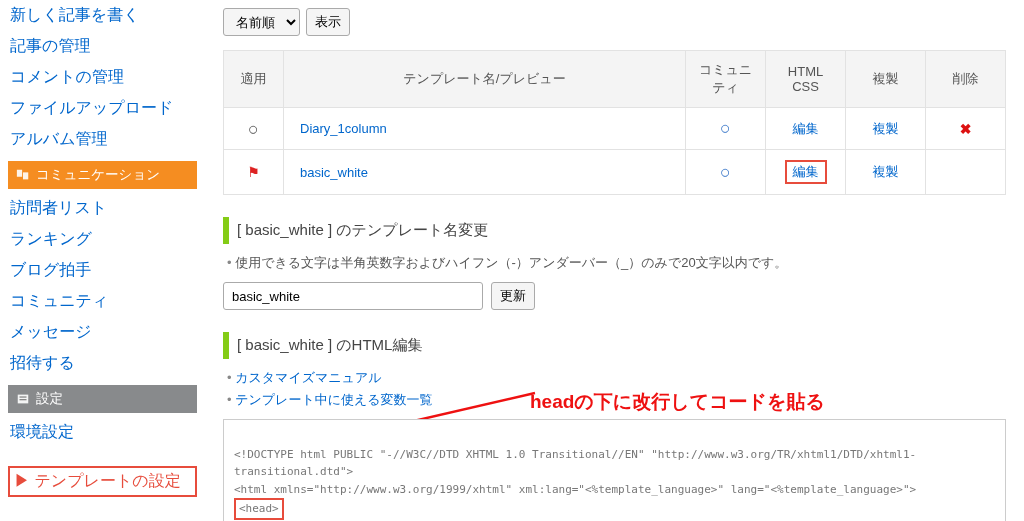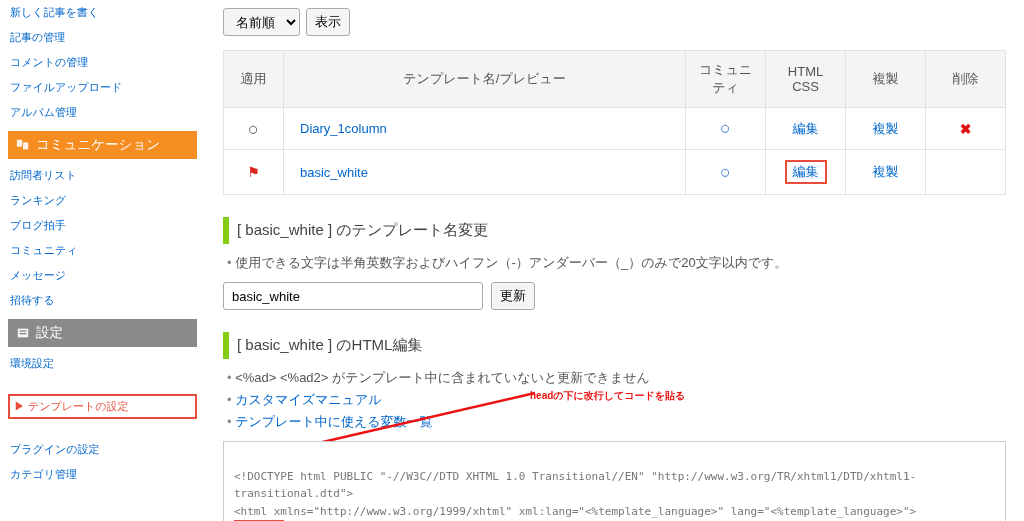--- a/index.html
+++ b/index.html
@@ -1,20 +1,20 @@
 <!DOCTYPE html>
 <html><head>
   <meta charset="utf-8">
   <style>
     * { box-sizing: border-box; margin: 0; padding: 0; }
     body { font-family: "Hiragino Kaku Gothic ProN", "Meiryo", sans-serif; font-size: 13px; color: #333; background: #fff; }
     .layout { display: flex; }
     .sidebar { width: 205px; padding: 0 8px 8px 8px; flex-shrink: 0; }
     .main { flex: 1; padding: 8px 18px 0 18px; position: relative; }
-    .side-link { display: block; padding: 5px 2px; color: #0066cc; text-decoration: none; font-size: 11px; }
+    .side-link { display: block; padding: 5px 2px; color: #0066cc; text-decoration: none; font-size: 16px; }
     .side-header { background: #f58d21; color: #fff; padding: 5px 8px; margin: 6px 0 4px 0; font-size: 13.5px; display: flex; align-items: center; gap: 6px; }
     .side-header.gray { background: #888a8c; }
     .side-icon { display: inline-block; width: 14px; height: 14px; }
     .side-link.highlighted { border: 2px solid #e74c3c; color: #e74c3c; padding: 3px 4px; margin: 18px 0; background:#fff; }
     .top-controls { display: flex; gap: 6px; margin-bottom: 14px; }
     select, button, input[type=text] { font-size: 13px; padding: 4px 8px; border: 1px solid #aaa; background: #f5f5f5; border-radius: 3px; }
     input[type=text] { background: #fff; }
     table.tpl { width: 100%; border-collapse: collapse; border: 1px solid #ddd; }
     table.tpl th, table.tpl td { border: 1px solid #e2e2e2; padding: 10px 8px; text-align: center; font-size: 13px; }
     table.tpl th { background: #f4f4f4; color: #555; font-weight: normal; }
@@ -25,21 +25,21 @@
     .flag-red { color: #d22; font-size: 14px; }
     .x-red { color: #d11; font-weight: bold; font-size: 14px; }
     .edit-box { border: 2px solid #e74c3c; padding: 1px 6px; display: inline-block; }
     .section-title { border-left: 6px solid #84cc16; padding: 4px 8px; margin: 22px 0 10px 0; font-size: 15px; color: #444; }
     .bullet-line { color: #555; font-size: 13px; margin: 4px 0 4px 4px; }
     .bullet-line::before { content: "• "; color: #888; }
     .rename-row { display: flex; gap: 8px; margin-top: 10px; }
     .rename-row input { width: 260px; }
     .code-box { border: 1px solid #ccc; background: #fff; padding: 8px 10px; font-family: "Consolas","Monaco",monospace; font-size: 11px; color: #777; line-height: 1.6; margin-top: 10px; white-space: pre-wrap; position: relative; }
     .code-box .head-mark { border: 2px solid #e74c3c; padding: 0 3px; display: inline-block; }
-    .annotate { position: absolute; color: #e11; font-weight: bold; font-size: 10px; pointer-events: none; }
+    .annotate { position: absolute; color: #e11; font-weight: bold; font-size: 19px; pointer-events: none; }
     .arrow-svg { position: absolute; pointer-events: none; }
   </style>
 </head>
 <body>
 
 <div class="layout">
   <div class="sidebar">
     <a class="side-link">新しく記事を書く</a>
     <a class="side-link">記事の管理</a>
     <a class="side-link">コメントの管理</a>
@@ -123,21 +123,20 @@
     </div>
     <div class="bullet-line">使用できる文字は半角英数字およびハイフン（-）アンダーバー（_）のみで20文字以内です。</div>
     <div class="rename-row">
       <input type="text" value="basic_white" style="">
       <button>更新</button>
     </div>
 
     <div class="section-title">
       <span>[ </span><span>basic_white</span><span> ] のHTML編集</span>
     </div>
-    <div class="bullet-line"><span>&lt;%ad&gt; &lt;%ad2&gt; </span><span>がテンプレート中に含まれていないと更新できません</span></div>
     <div class="bullet-line"><a class="link-blue">カスタマイズマニュアル</a></div>
     <div class="bullet-line"><a class="link-blue">テンプレート中に使える変数一覧</a></div>
 
     <div class="annotate" style="top:389px; left:325px;">headの下に改行してコードを貼る</div>
     <svg class="arrow-svg" style="top:385px; left:60px;" width="280" height="80">
       <defs>
           <marker id="ah" markerWidth="10" markerHeight="10" refX="2" refY="3" orient="auto">
             <path d="M0,0 L0,6 L8,3 z" fill="#e11"></path>
           </marker>
         </defs>

